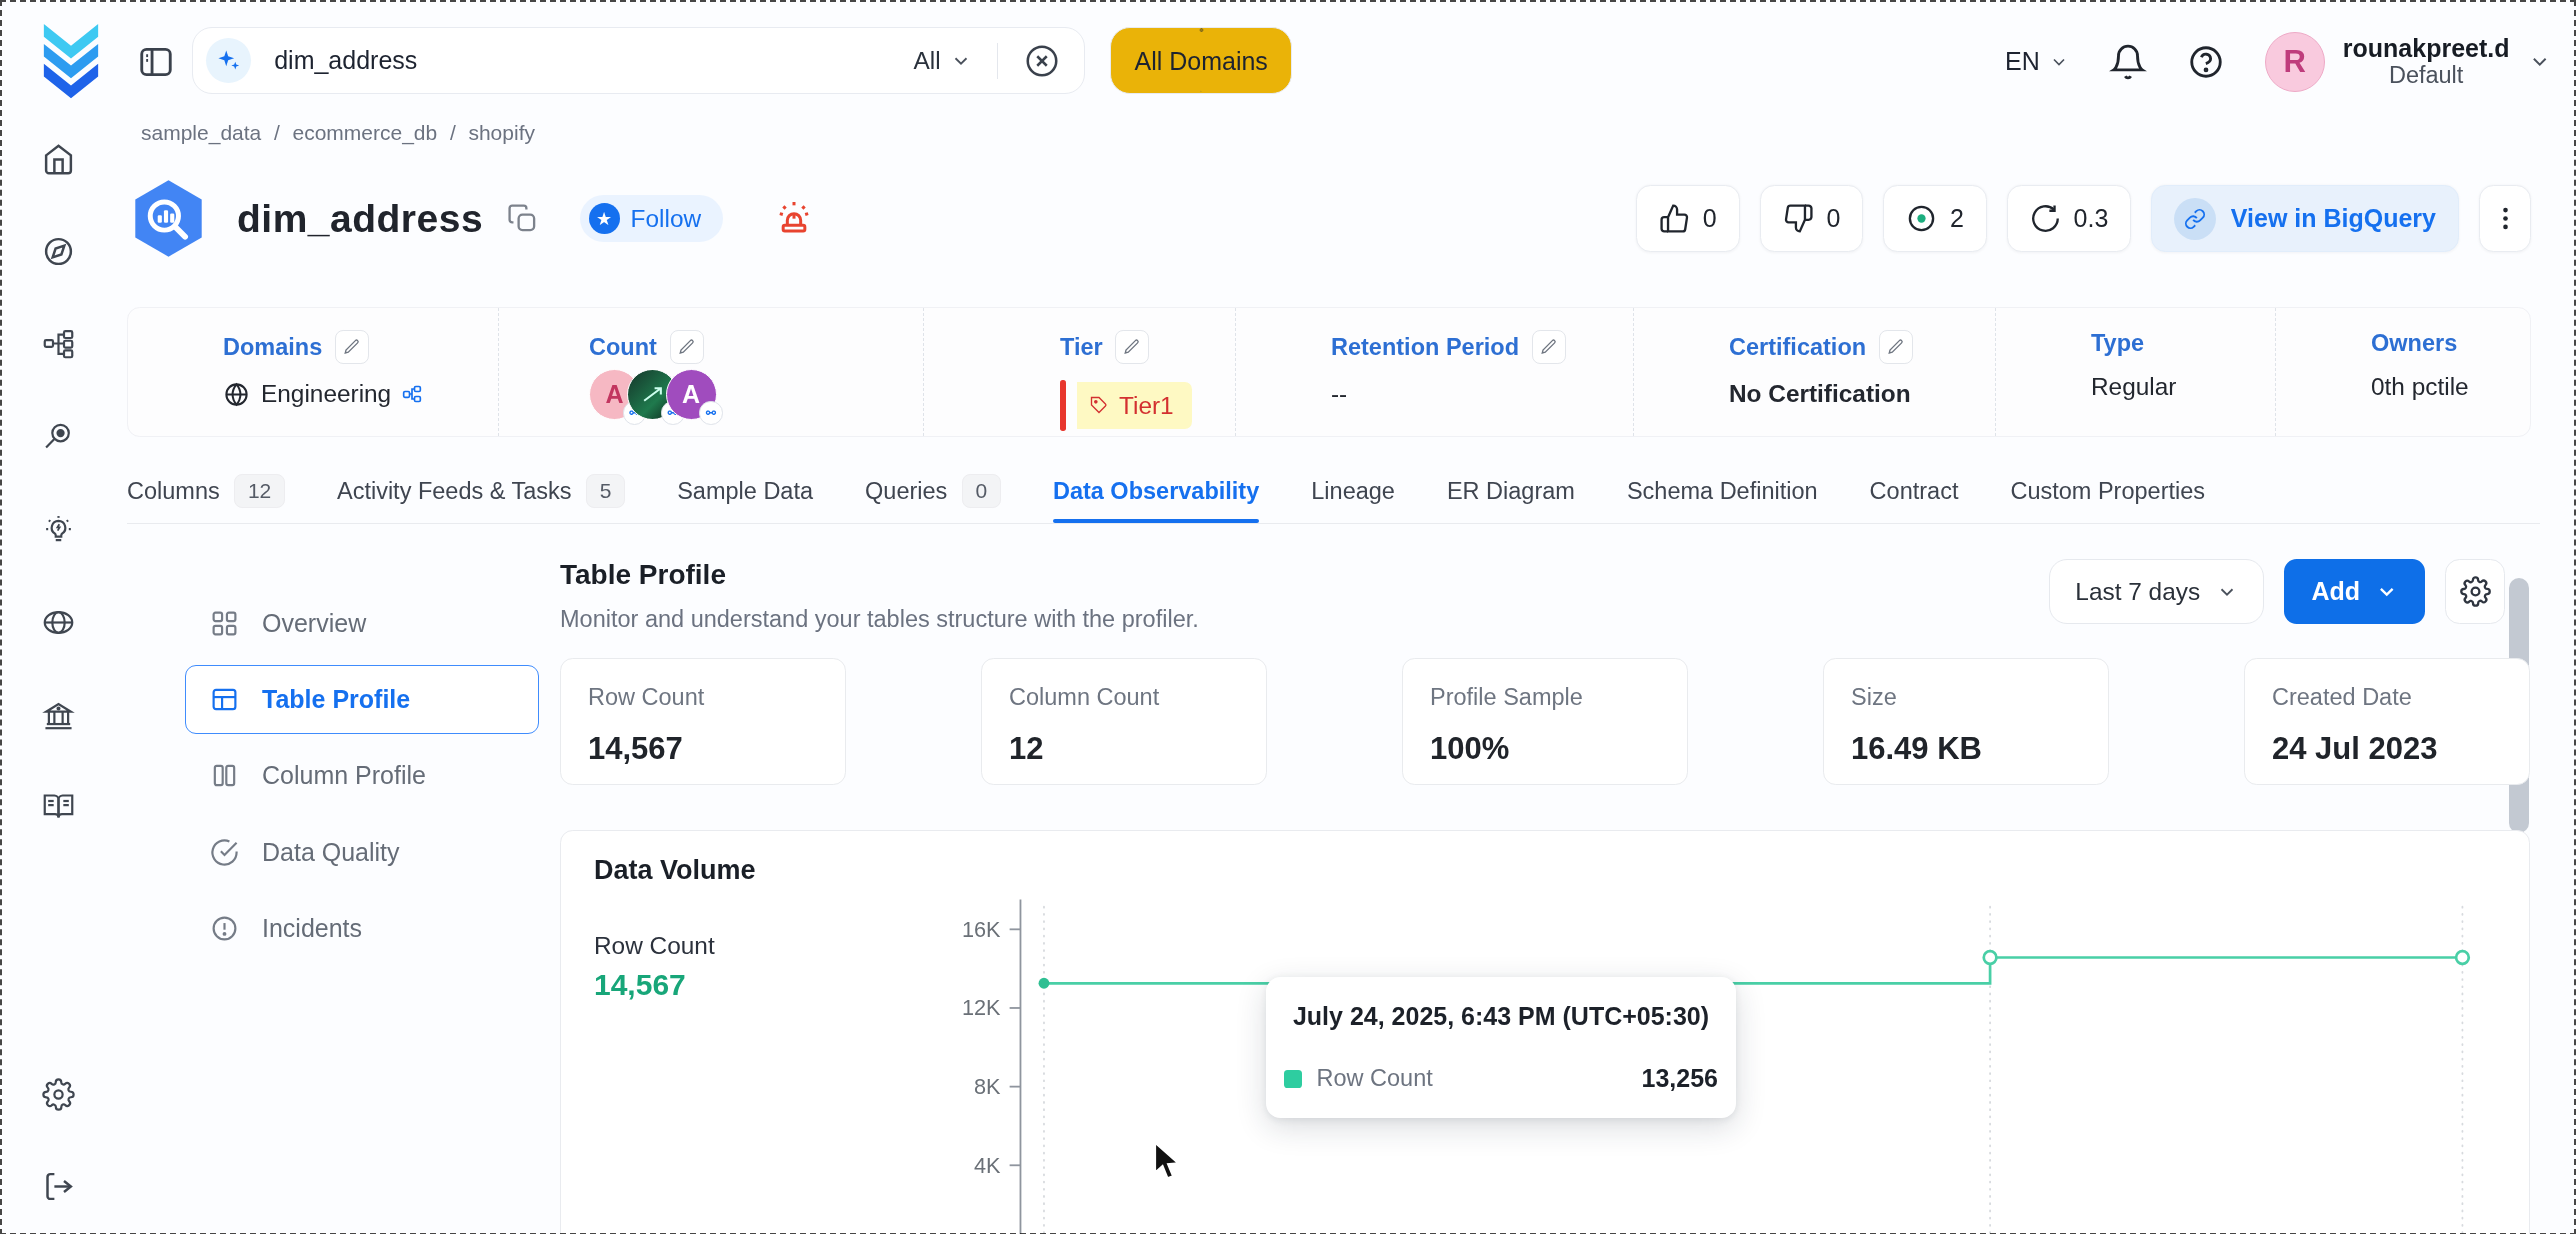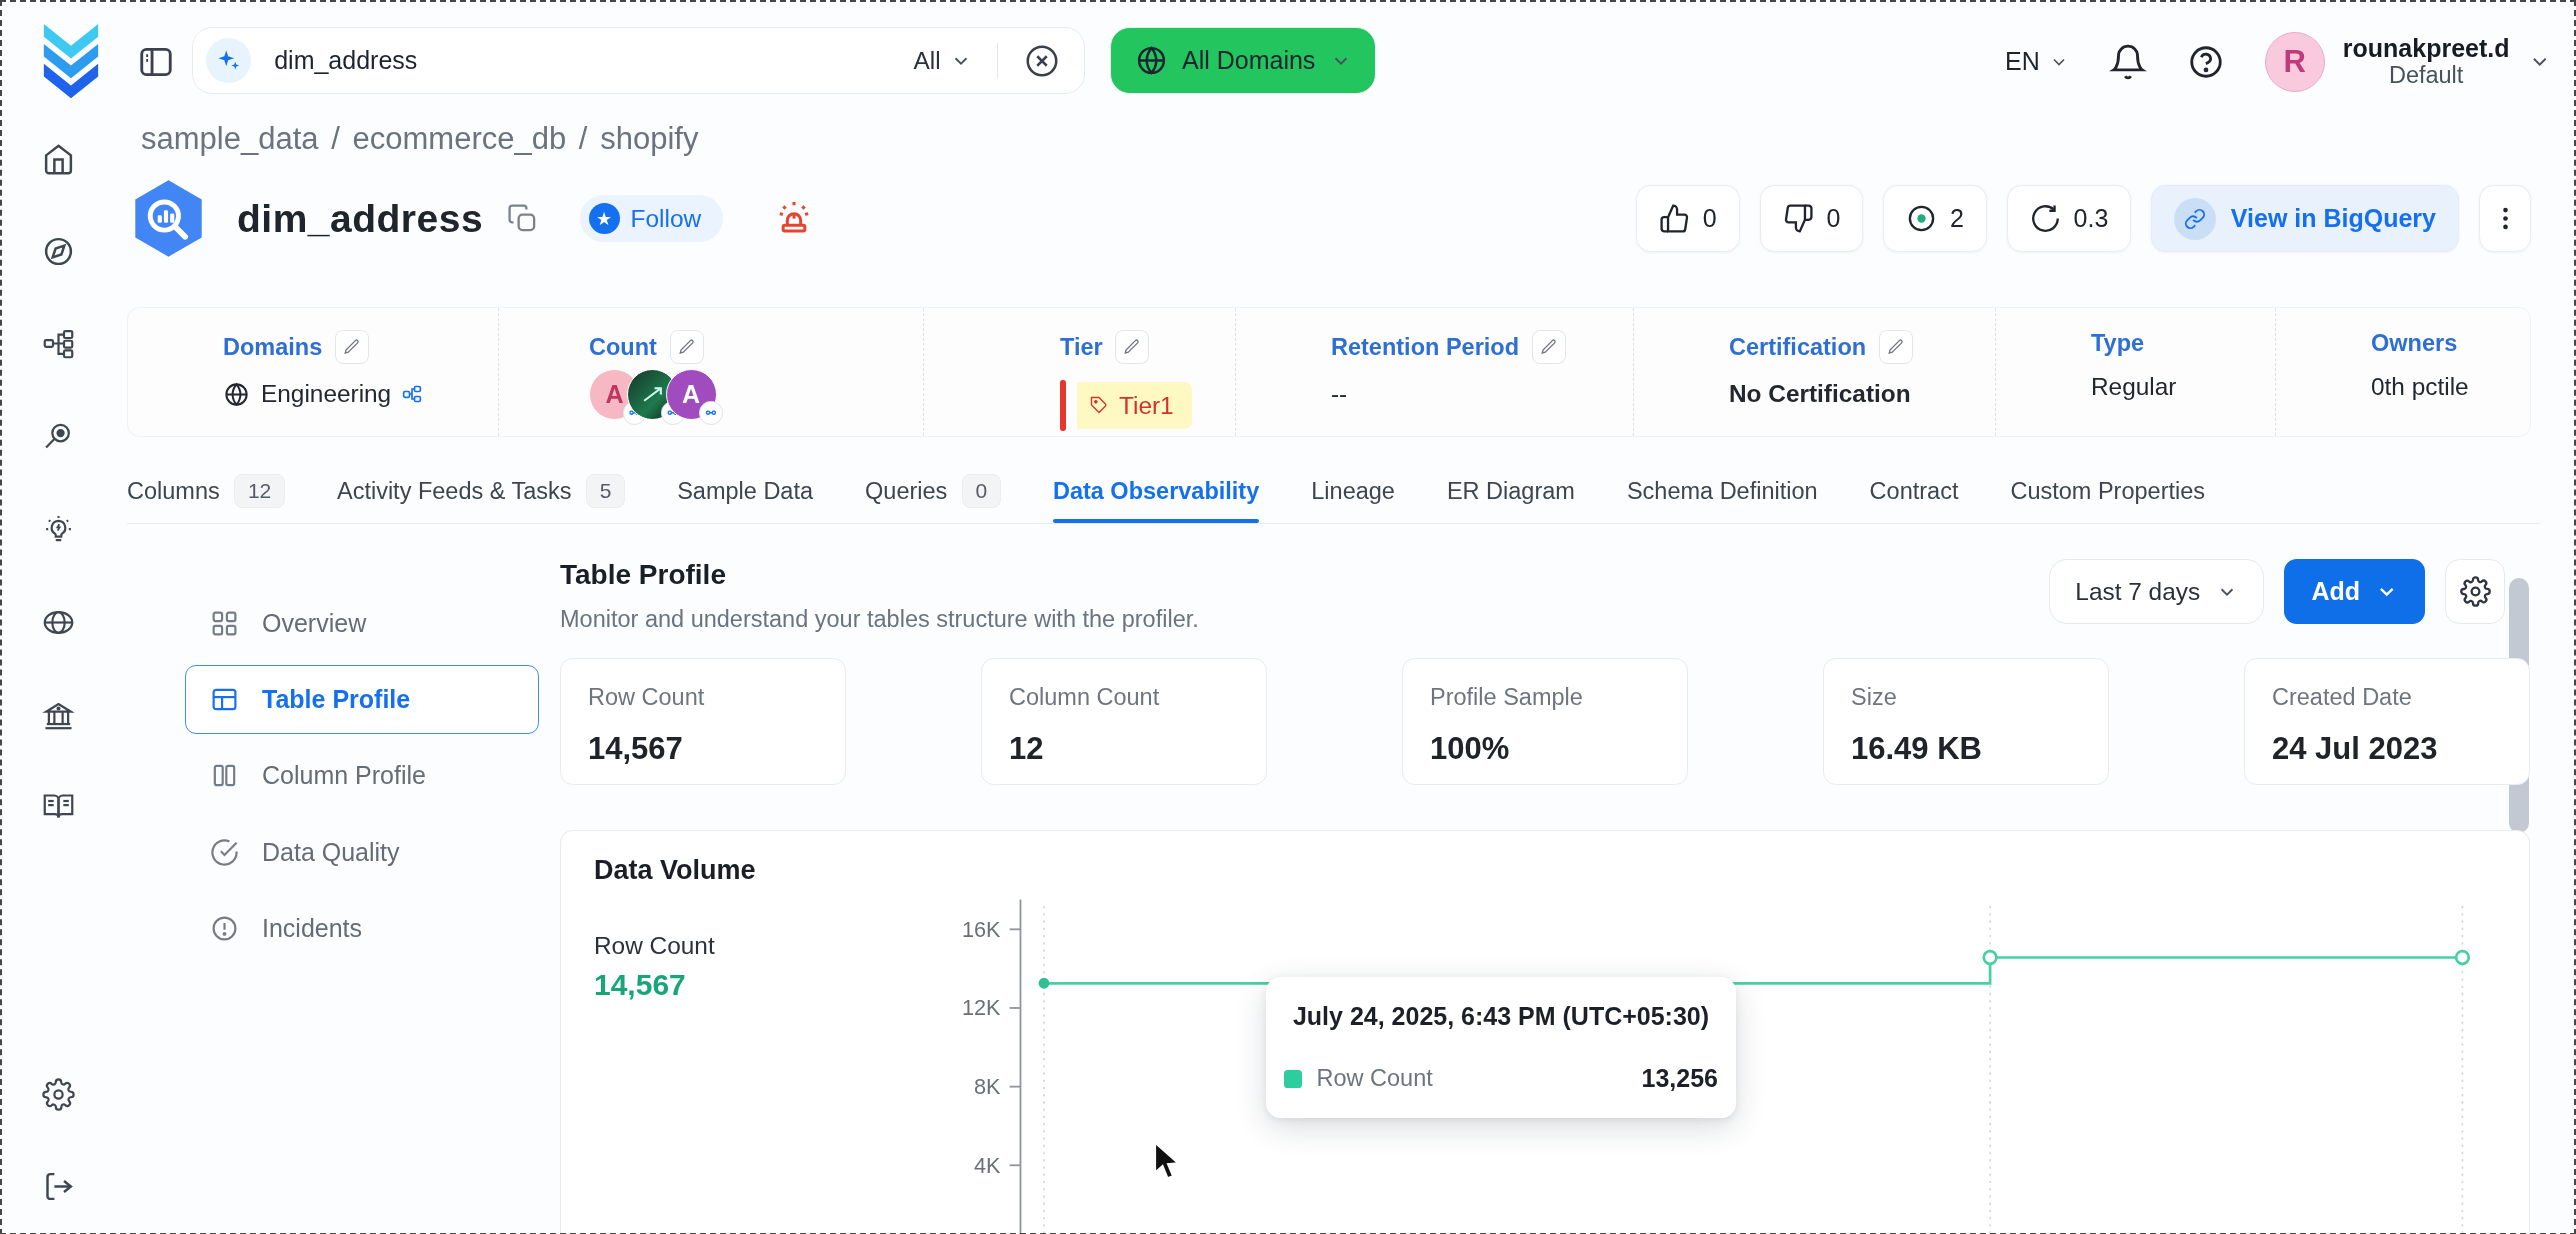--- a/index.html
+++ b/index.html
@@ -9,30 +9,30 @@
 
   
   .logo{position:absolute;left:33px;top:22px;width:76px;height:80px;}
   .panel-toggle{position:absolute;left:136px;top:43px;width:40px;height:40px;background:none;border:none;padding:0;cursor:pointer;color:#3a414c;}
   .searchbar{position:absolute;left:192px;top:27px;width:893px;height:67px;background:#fff;border:1.8px solid #e8ebf1;border-radius:20px;display:flex;align-items:center;padding:0 23.5px 0 12.7px;}
   .spark-badge{width:45px;height:45px;border-radius:50%;background:#e8f4fd;display:flex;align-items:center;justify-content:center;flex:0 0 auto;}
   .search-value{margin-left:23.5px;font-size:25px;color:#1d2330;flex:1;}
   .search-scope{display:flex;align-items:center;gap:9px;color:#2a313c;font-size:24.4px;}
   .vdiv{width:0.9px;height:36px;background:#e4e7ed;margin:0 25px;}
   .icon-btn{background:none;border:none;padding:0;cursor:pointer;display:flex;align-items:center;justify-content:center;color:#3a414c;}
-  .domains-pill{position:absolute;left:1110px;top:27px;height:67px;padding:0 23.5px;background:#22c55e;border:1.8px solid #e8ebf1;border-radius:20px;display:flex;align-items:center;gap:14.5px;font-size:25px;color:#1d2330;cursor:pointer;}
+  .domains-pill{position:absolute;left:1110px;top:27px;height:67px;padding:0 23.5px;background:#eab308;border:1.8px solid #e8ebf1;border-radius:20px;display:flex;align-items:center;gap:14.5px;font-size:25px;color:#1d2330;cursor:pointer;flex-direction:column;}
   .topbar-right{position:absolute;right:25px;top:23.5px;height:76px;display:flex;align-items:center;gap:40px;}
   .lang{display:flex;align-items:center;gap:9px;font-size:25px;color:#1d2330;cursor:pointer;margin-left:29px;}
   .avatar{width:60px;height:60px;border-radius:50%;background:#f9cade;border:1.8px solid #eeaac7;color:#bf3c7c;font-size:31px;font-weight:bold;display:flex;align-items:center;justify-content:center;}
   .user-names{line-height:1.15;}
   .user-name{font-size:25px;font-weight:bold;color:#171c24;}
   .user-team{font-size:23.5px;color:#4a515c;text-align:center;}
 
   
-  .breadcrumb{position:absolute;left:141px;top:121px;font-size:31px;color:#6b7280;display:flex;gap:12.7px;}
+  .breadcrumb{position:absolute;left:141px;top:121px;font-size:21px;color:#6b7280;display:flex;gap:12.7px;}
   .breadcrumb .crumb{cursor:pointer;}
   .title-row{position:absolute;left:127px;top:177px;height:83px;display:flex;align-items:center;}
   .bq-hex{width:83px;height:83px;flex:0 0 auto;}
   .page-title{font-size:39px;font-weight:bold;color:#20242c;margin:0 0 0 27px;letter-spacing:0.5px;}
   .copy-btn{margin-left:23.5px;color:#7c828c;}
   .follow-chip{margin-left:42px;height:47px;border-radius:23.5px;background:#eaf3ff;border:none;display:flex;align-items:center;gap:11px;padding:0 22px 0 9px;cursor:pointer;}
   .follow-star{width:31px;height:31px;border-radius:50%;background:#1570ef;color:#fff;font-size:18px;display:flex;align-items:center;justify-content:center;}
   .follow-label{color:#1570ef;font-size:24.4px;}
   .siren{margin-left:51px;}
 

